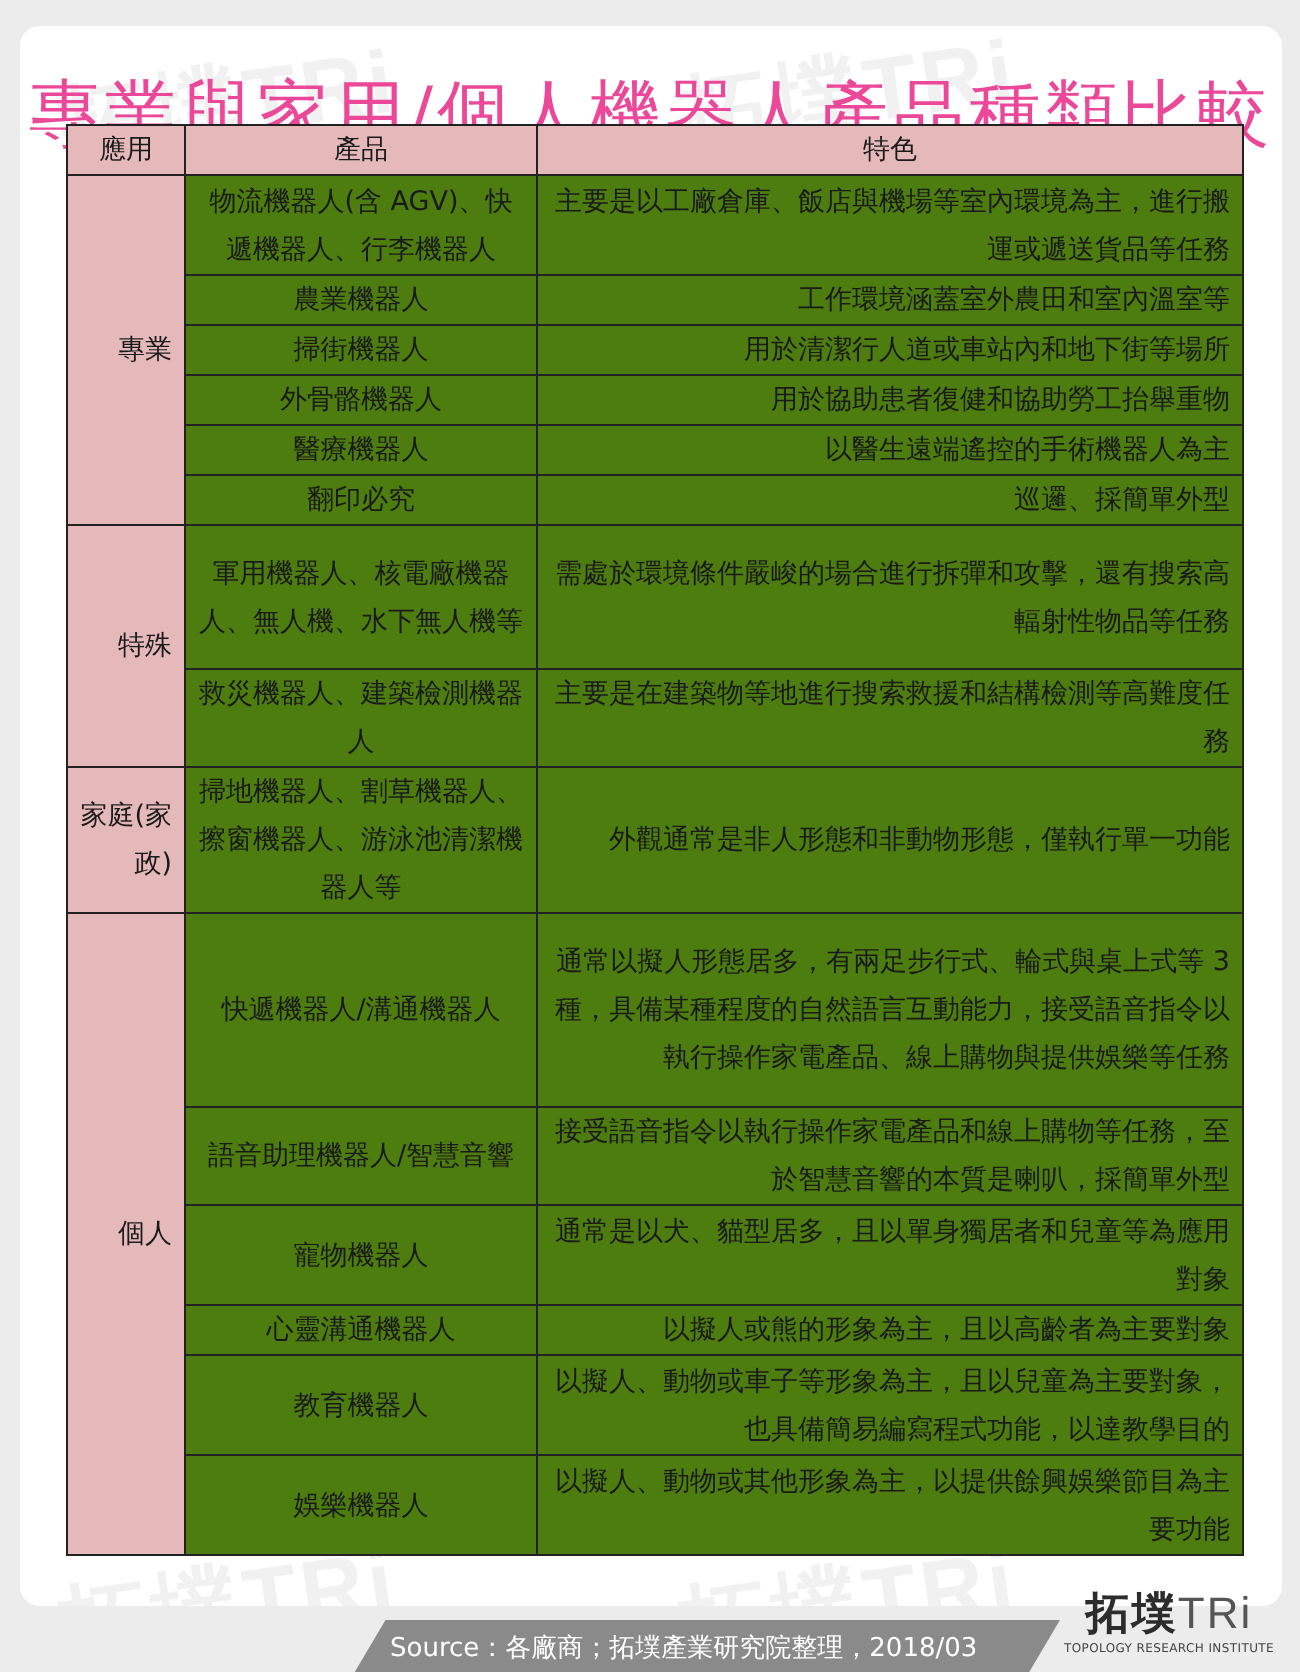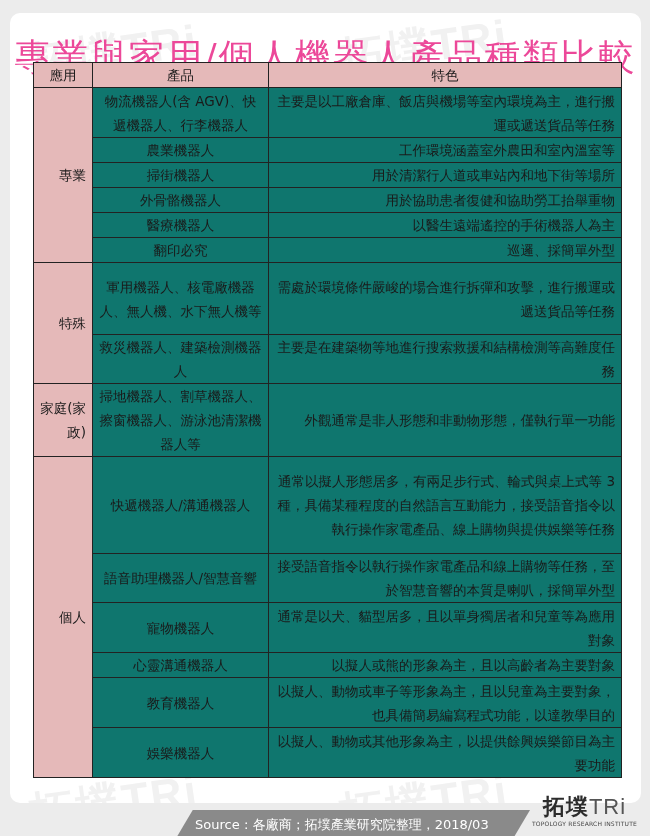--- a/index.html
+++ b/index.html
@@ -22,21 +22,21 @@
     color: #ec4899; font-size: 36px; letter-spacing: 2px;
     font-family: "DejaVu Serif", "Liberation Serif", serif;
   }
   table.main {
     position: absolute; left: 33px; top: 62px; width: 588px;
     border-collapse: collapse; table-layout: fixed;
     font-size: 13.5px; color: #1a1a1a;
   }
   table.main td, table.main th {
     border: 1px solid #222; padding: 0 6px; line-height: 24px;
-    font-weight: normal; vertical-align: middle; background: #0f766e;
+    font-weight: normal; vertical-align: middle; background: #4d7c0f;
   }
   table.main th { background: #e5b9b9; text-align: center; height: 24px; }
   td.app { background: #e5b9b9 !important; text-align: right; padding: 0; }
   td.prod { text-align: center; padding: 0 2px; }
   td.feat { text-align: right; padding-left: 7px; }
   .footer {
     position: absolute; left: 10px; top: 790px; width: 631px; height: 48px;
   }
   .copyright {
     position: absolute; left: 0; top: 6px; height: 36px; width: 180px;
@@ -108,21 +108,21 @@
       <td class="feat">以醫生遠端遙控的手術機器人為主</td>
     </tr>
     <tr style="height:25px">
       <td class="prod">翻印必究</td>
       <td class="feat">巡邏、採簡單外型</td>
     </tr>
 
     <tr style="height:72px">
       <td class="app" rowspan="2">特殊</td>
       <td class="prod">軍用機器人、核電廠機器人、無人機、水下無人機等</td>
-      <td class="feat">需處於環境條件嚴峻的場合進行拆彈和攻擊，進行搬運或遞送貨品等任務</td>
+      <td class="feat">需處於環境條件嚴峻的場合進行拆彈和攻擊，還有搜索高輻射性物品等任務</td>
     </tr>
     <tr style="height:48px">
       <td class="prod">救災機器人、建築檢測機器人</td>
       <td class="feat">主要是在建築物等地進行搜索救援和結構檢測等高難度任務</td>
     </tr>
 
     <tr style="height:73px">
       <td class="app">家庭(家政)</td>
       <td class="prod">掃地機器人、割草機器人、擦窗機器人、游泳池清潔機器人等</td>
       <td class="feat">外觀通常是非人形態和非動物形態，僅執行單一功能</td>

